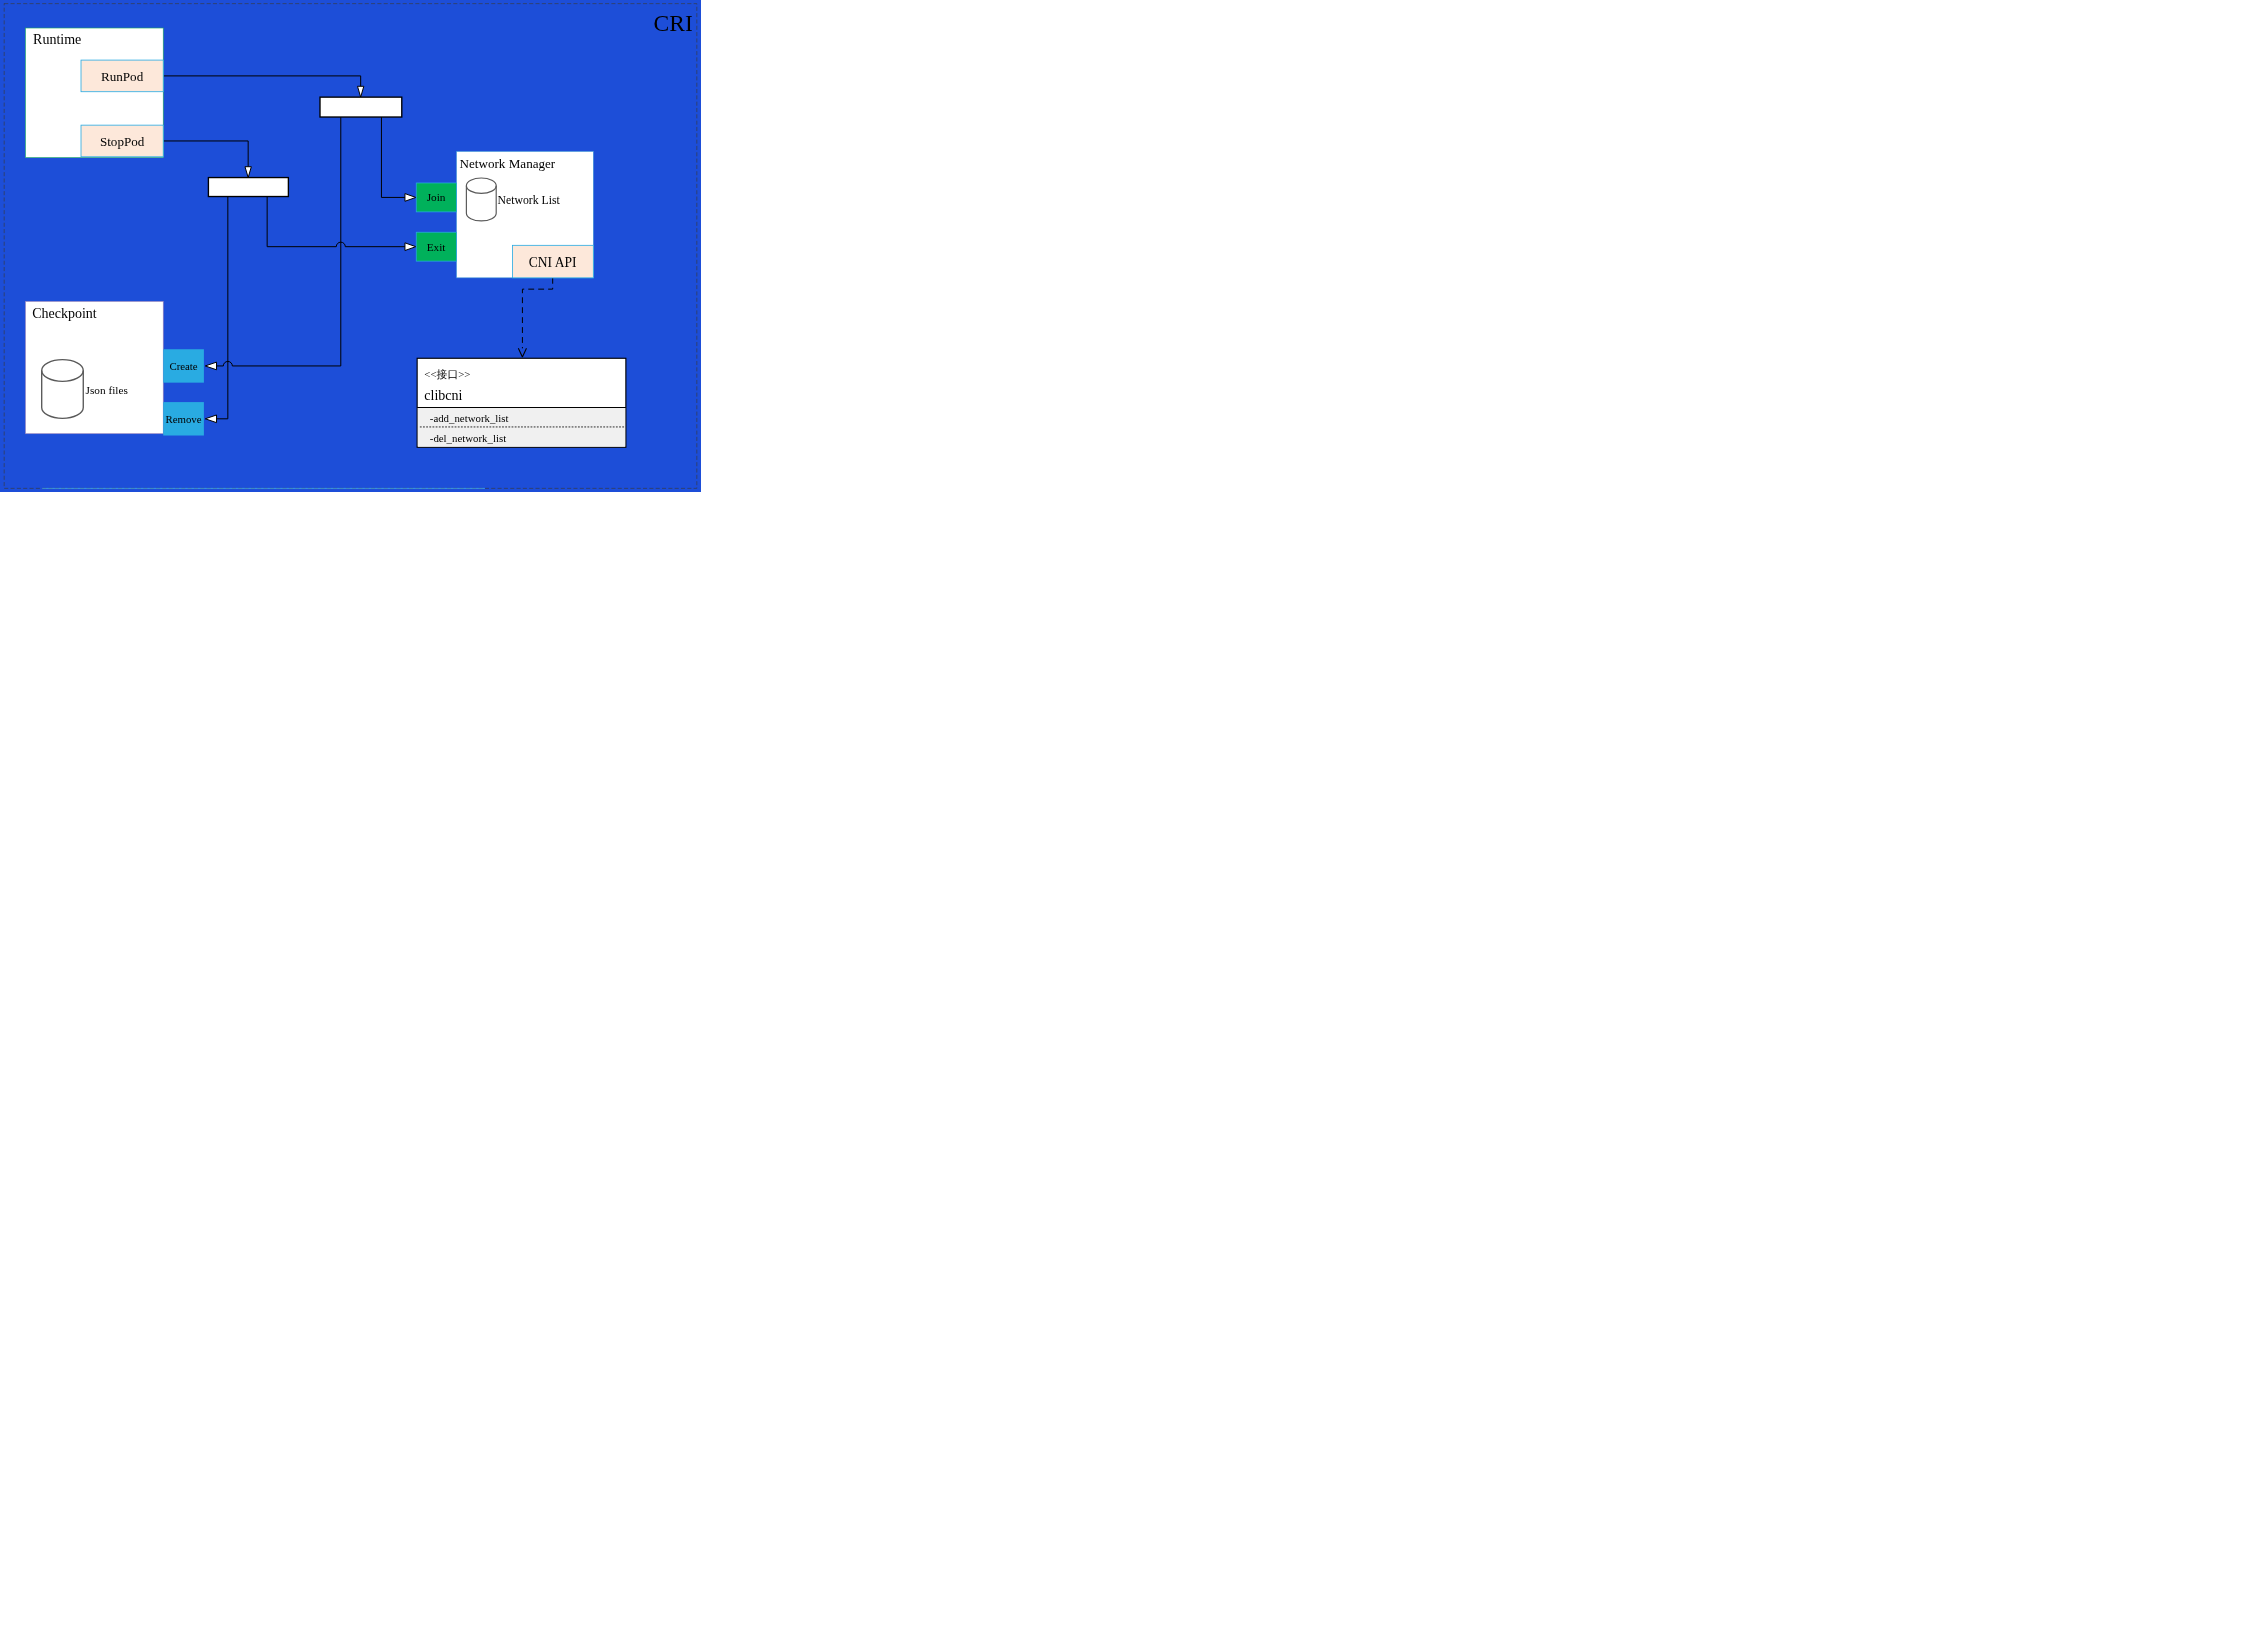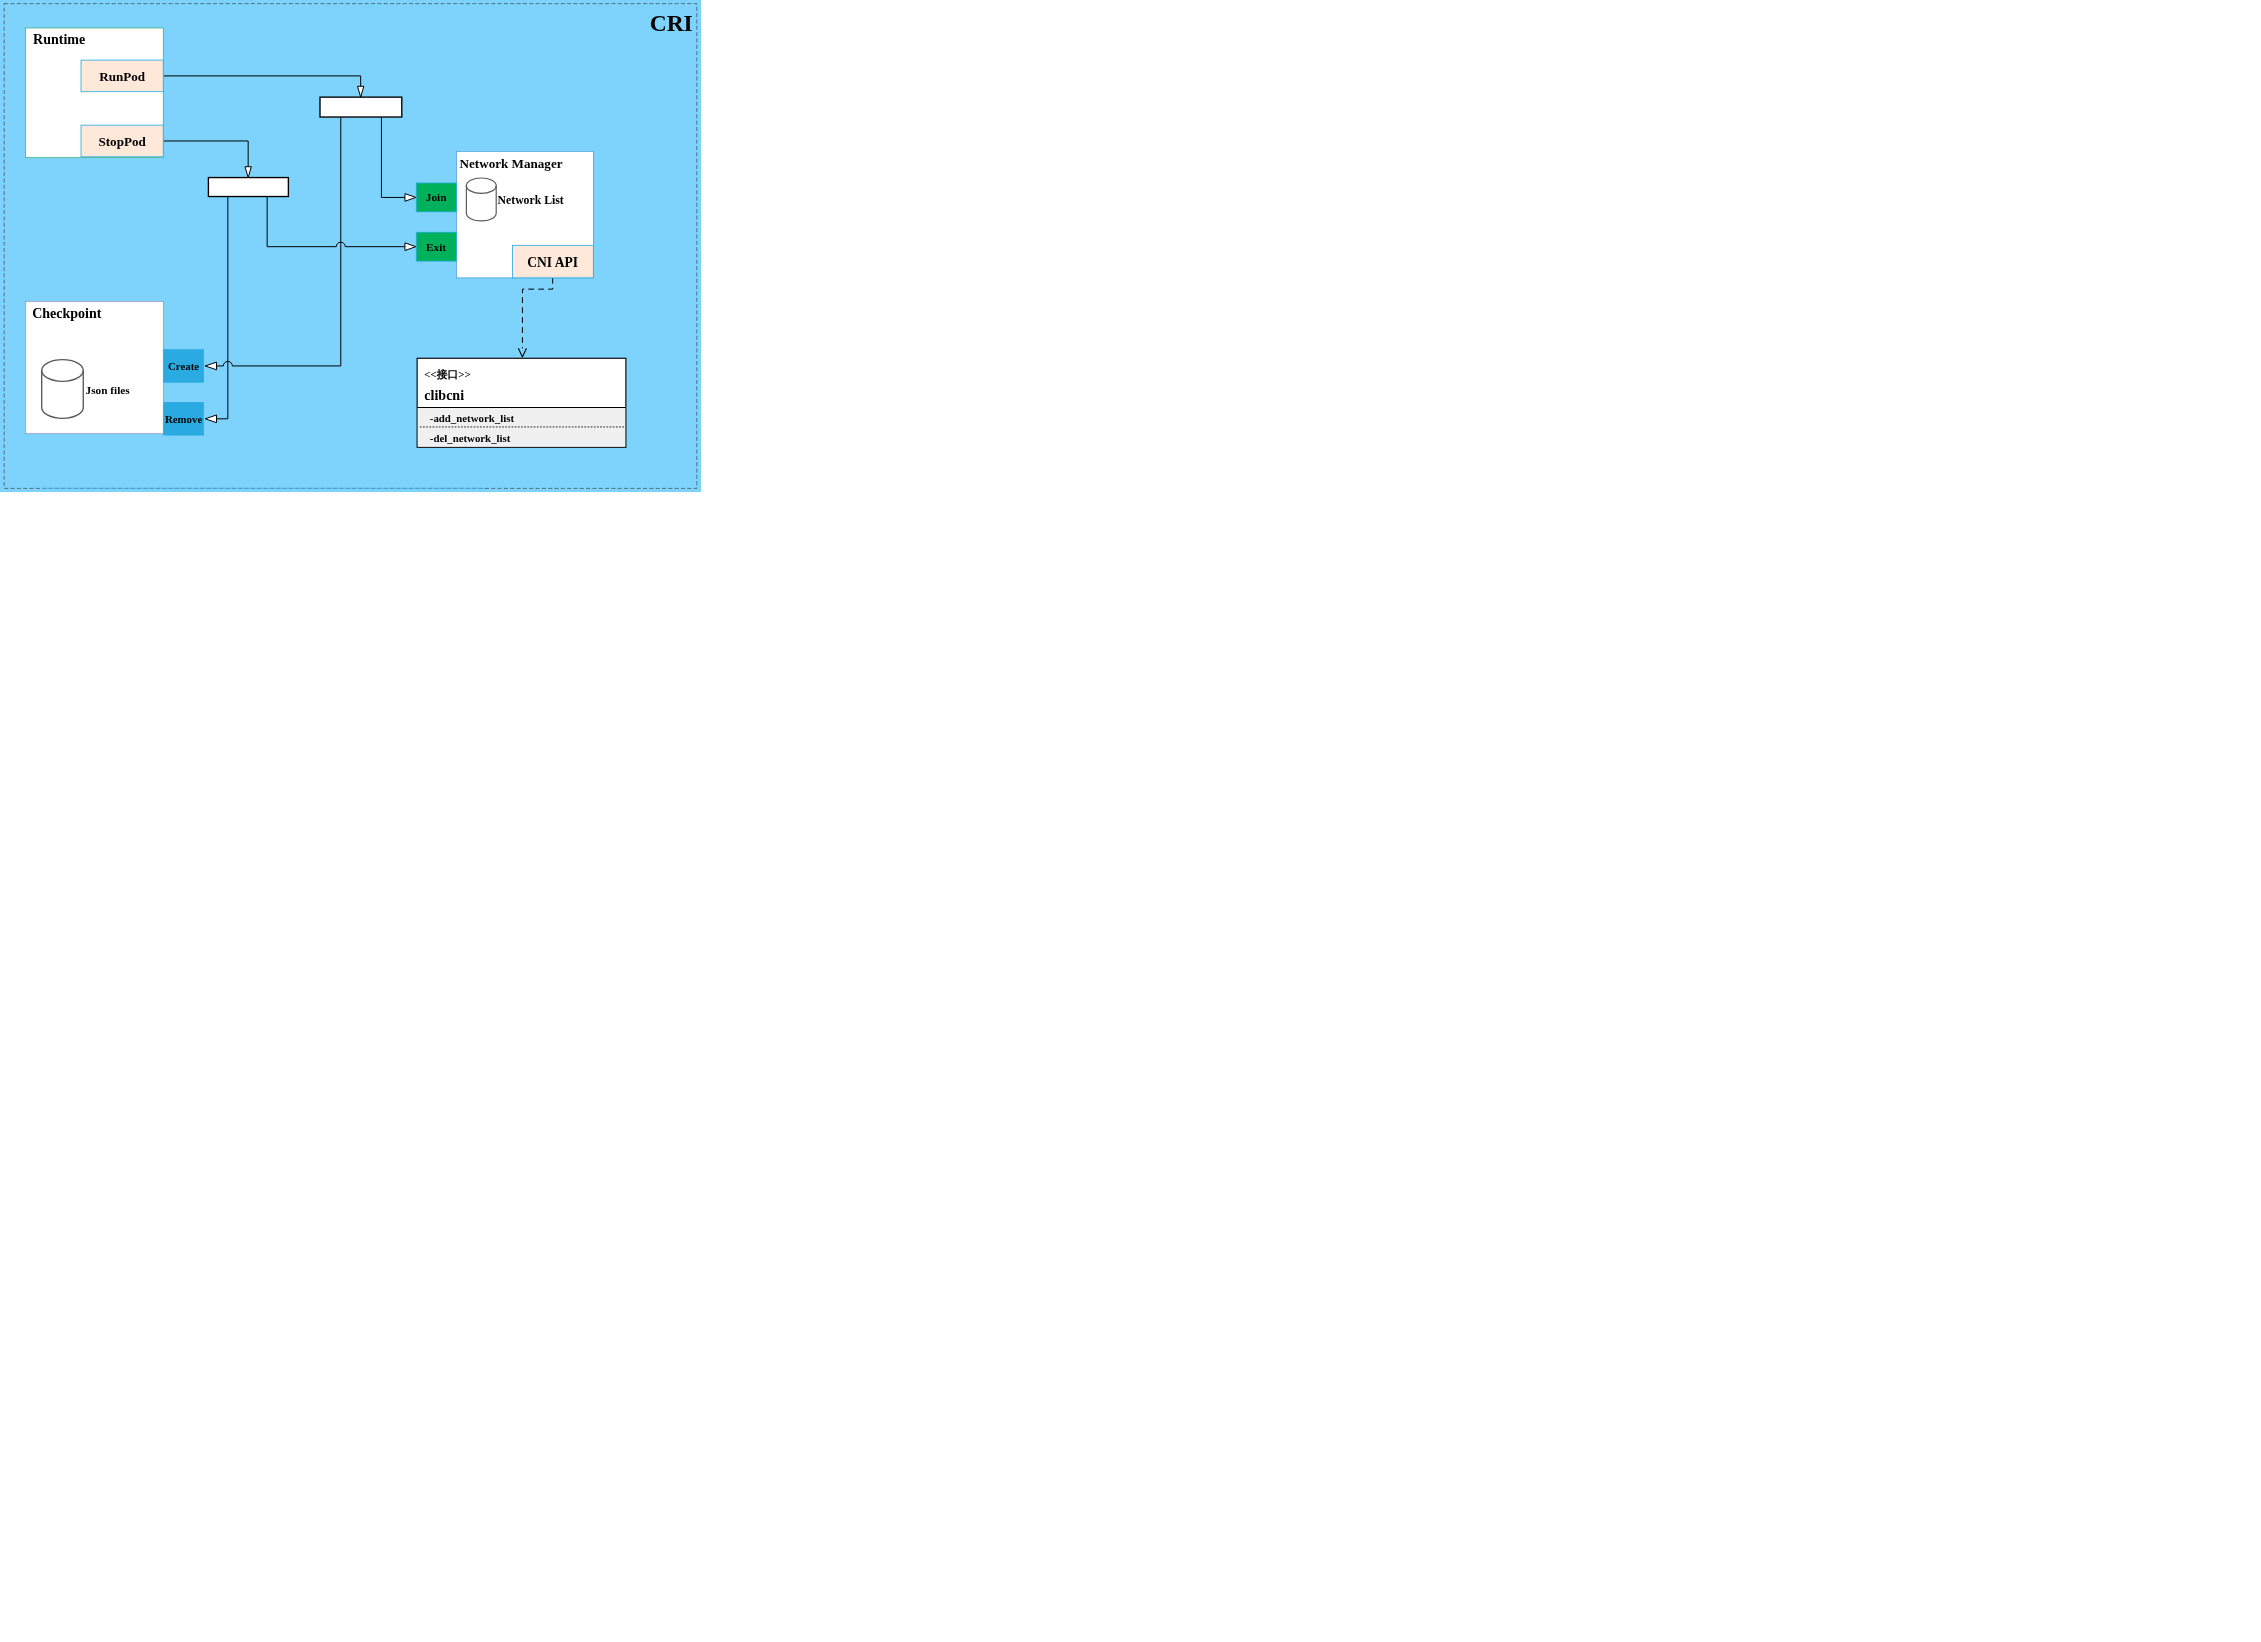--- a/index.html
+++ b/index.html
@@ -1,17 +1,17 @@
 <!DOCTYPE html>
 <html style="font-size:7.2px"><head>
 <meta charset="utf-8">
 <style>
   html,body { margin:0; padding:0; background:#ffffff; }
-  .canvas { width:701px; height:492px; position:relative; background:#7dd3fc;
-            font-family:"Liberation Serif","DejaVu Serif",serif;font-weight:bold; }
+  .canvas { width:701px; height:492px; position:relative; background:#1d4ed8;
+            font-family:"Liberation Serif","DejaVu Serif",serif; }
   svg text { font-family:"Liberation Serif","DejaVu Serif",serif; fill:#000; }
 </style>
 </head>
 <body>
 
 <div class="canvas">
 <svg width="701" height="492" viewBox="0 0 1549 1089">
 
   <rect x="8" y="8" width="1533" height="1073" fill="none" stroke-width="1.4" stroke-dasharray="9 5" stroke="#3a3a3a"></rect>
   <line x1="92" y1="1081" x2="1072" y2="1081" stroke-width="1.6" stroke="#4ab3e8"></line>

